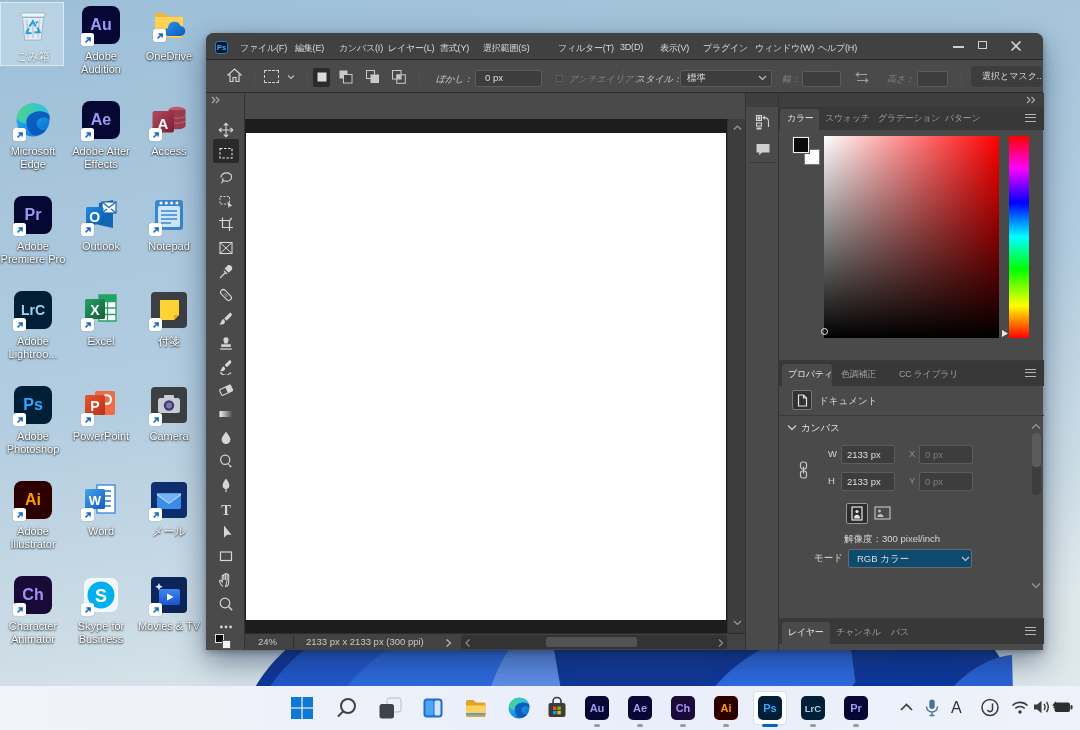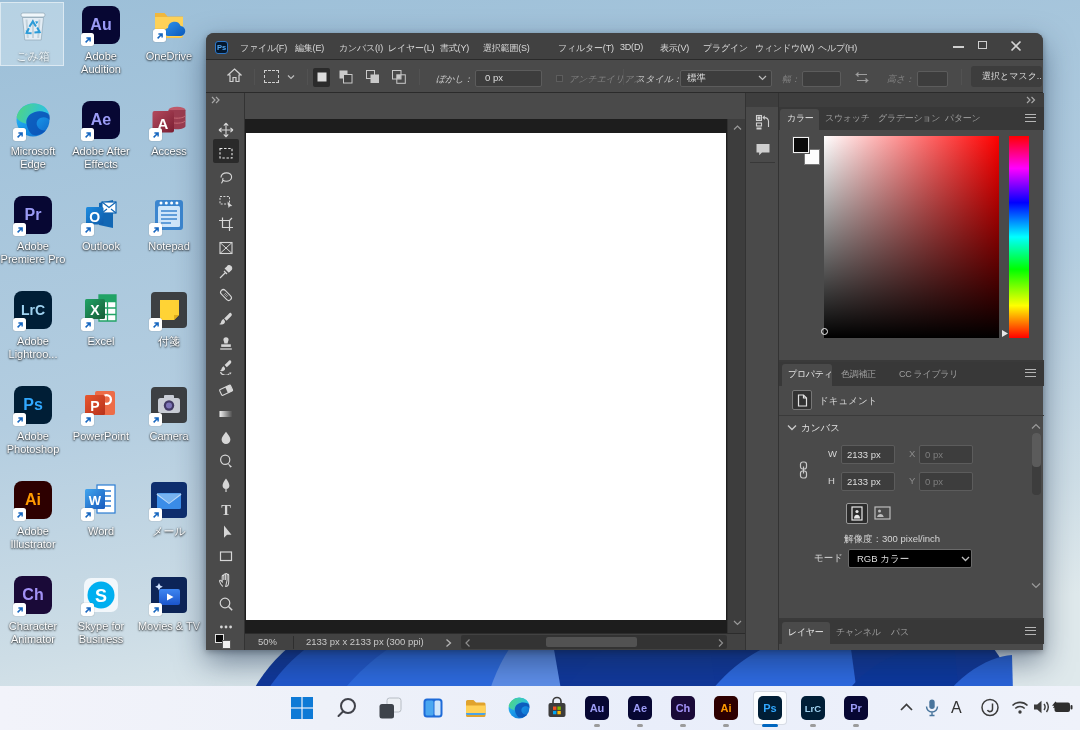--- a/index.html
+++ b/index.html
@@ -610,21 +610,21 @@
     <div id="vscroll">
       <svg class="abs" style="left:5px;top:6px" width="9" height="6">
           <path d="M1,4.5 L4.5,1 L8,4.5" stroke="#9a9a9a" stroke-width="1.2" fill="none"></path>
         </svg>
       <svg class="abs" style="left:5px;top:501px" width="9" height="6">
           <path d="M1,1 L4.5,4.5 L8,1" stroke="#9a9a9a" stroke-width="1.2" fill="none"></path>
         </svg>
     </div>
   </div>
   <div id="statusbar">
-    <span class="abs" style="left:13px;top:2px">50%</span>
+    <span class="abs" style="left:13px;top:2px">24%</span>
     <div class="abs" style="left:48px;top:2px;width:1px;height:13px;background:#2e2e2e"></div>
     <span class="abs" style="left:61px;top:2px">2133 px x 2133 px (300 ppi)</span>
     <svg class="abs" style="left:200px;top:5px" width="7" height="8">
         <path d="M1.5,0.5 L5.5,4 L1.5,7.5" stroke="#b5b5b5" stroke-width="1.3" fill="none"></path>
       </svg>
     <div class="abs" style="left:216px;top:1px;width:266px;height:14px;background:#333333;border-radius:2px"></div>
     <svg class="abs" style="left:220px;top:5px" width="6" height="8">
         <path d="M4.5,0.5 L1,4 L4.5,7.5" stroke="#8e8e8e" stroke-width="1.2" fill="none"></path>
       </svg>
     <div class="abs" style="left:301px;top:3px;width:91px;height:10px;background:#525252;border-radius:2px"></div>
@@ -711,21 +711,21 @@
         <circle cx="6" cy="5.5" r="1.6" fill="#e8e8e8"></circle>
         <path d="M3,12.5 c0,-2.4 1.2,-3.8 3,-3.8 c1.8,0 3,1.4 3,3.8 Z" fill="#e8e8e8"></path>
       </svg>
     <svg class="abs" style="left:95px;top:413px" width="17" height="14">
         <rect x="1" y="1" width="15" height="12" fill="none" stroke="#bdbdbd" stroke-width="1.2"></rect>
         <circle cx="5.5" cy="5" r="1.5" fill="#bdbdbd"></circle>
         <path d="M3,11 c0.5,-2 1.8,-3 3.4,-3 c1.7,0 2.8,1 3.3,3 Z" fill="#bdbdbd"></path>
       </svg>
     <span class="ptxt" style="left:65px;top:440px">解像度：300 pixel/inch</span>
     <span class="ptxt" style="left:35px;top:459px">モード</span>
-    <div class="fld" style="left:69px;top:456px;width:124px;height:19px;line-height:17px;background:#000000;border-color:#6a6a6a;padding-left:8px">RGB カラー</div>
+    <div class="fld" style="left:69px;top:456px;width:124px;height:19px;line-height:17px;background:#0c4a6e;border-color:#6a6a6a;padding-left:8px">RGB カラー</div>
     <svg class="abs" style="left:182px;top:463px" width="9" height="6">
         <path d="M1,1 L4.5,4.5 L8,1" stroke="#bdbdbd" stroke-width="1.3" fill="none"></path>
       </svg>
     <svg class="abs" style="left:252px;top:330px" width="10" height="7">
         <path d="M1,5.5 L5,1.5 L9,5.5" stroke="#9a9a9a" stroke-width="1.2" fill="none"></path>
       </svg>
     <div class="abs" style="left:253px;top:340px;width:9px;height:62px;background:#3d3d3d;border-radius:4px"></div>
     <div class="abs" style="left:253px;top:340px;width:9px;height:34px;background:#5b5b5b;border-radius:4px"></div>
     <svg class="abs" style="left:252px;top:489px" width="10" height="7">
         <path d="M1,1.5 L5,5.5 L9,1.5" stroke="#9a9a9a" stroke-width="1.2" fill="none"></path>

